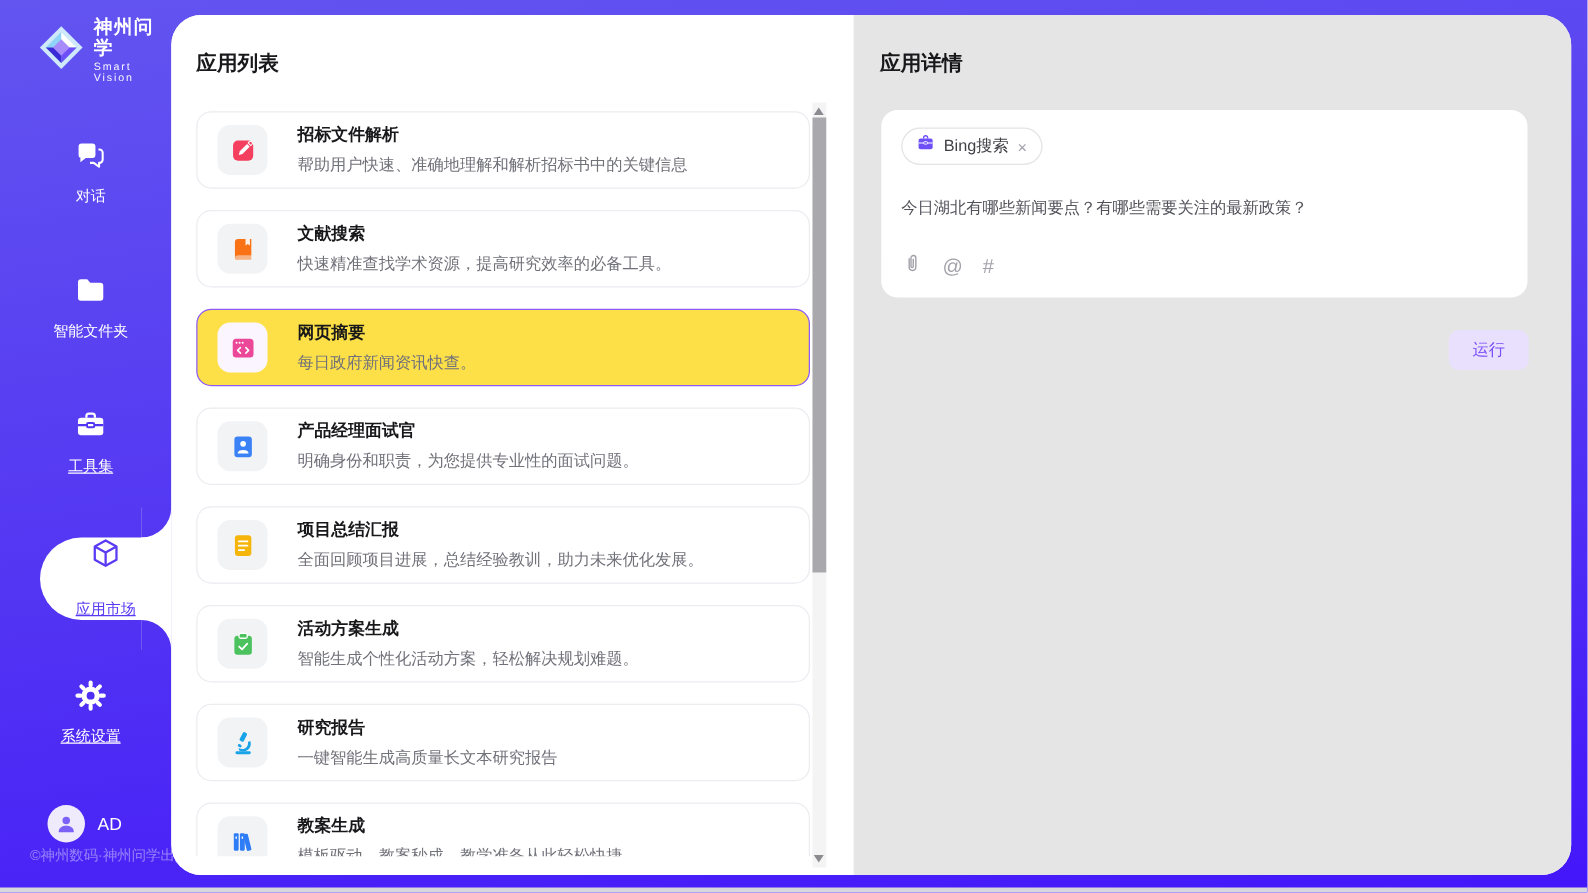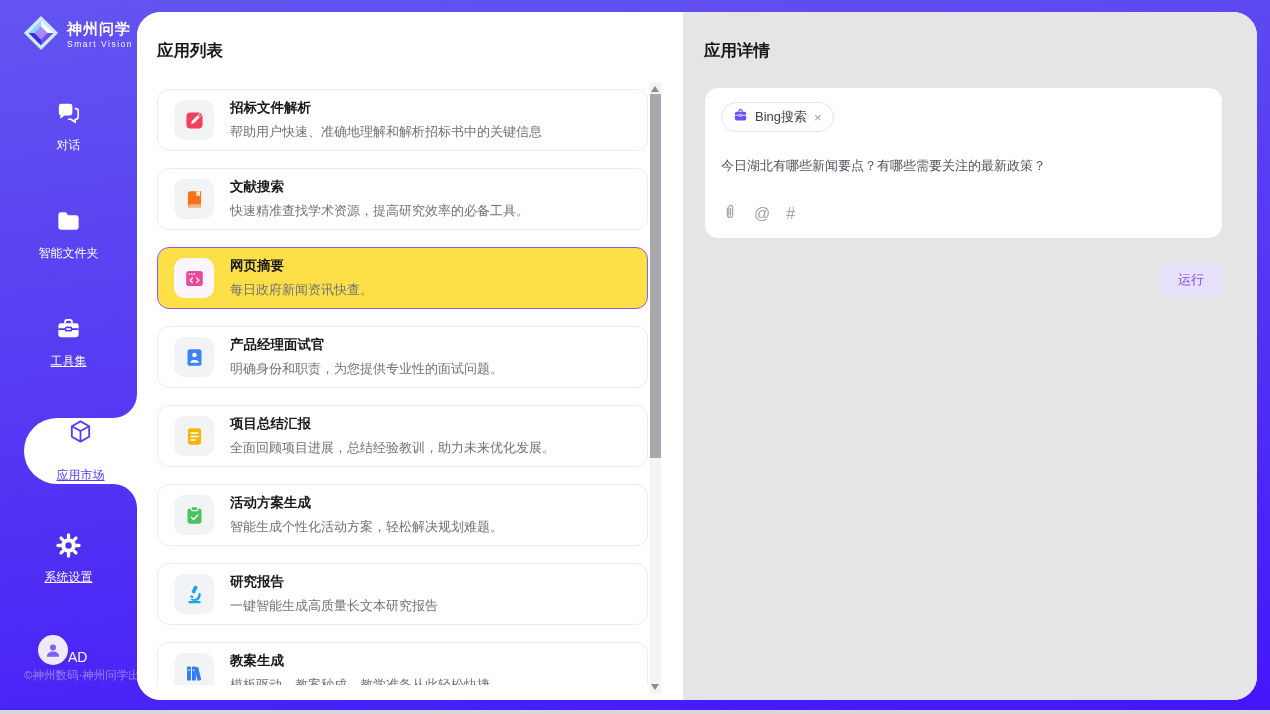--- a/index.html
+++ b/index.html
@@ -8,54 +8,54 @@
   body { position:relative;
     background:linear-gradient(172deg,#6355f0 0%,#5234f3 55%,#4316fa 100%); }
   .bottom-line { position:absolute; left:0; right:0; bottom:0; height:4px;
     background:#d8d8dc; z-index:0; }
 
   
   .frame { position:absolute; top:12px; right:13px; bottom:14px; left:137px;
     background:#fff; border-radius:24px; display:flex; overflow:hidden; z-index:2; }
 
   
-  .sidebar { position:absolute; left:0; top:0; bottom:25px; width:137px; z-index:3; }
+  .sidebar { position:absolute; left:0; top:0; bottom:16px; width:137px; z-index:3;padding-left:8px; }
   .brand { display:flex; align-items:center; gap:7px; padding:14px 0 0 22px; }
   .brand-text { color:#fff; line-height:1.1; }
   .brand-name { font-size:15px; font-weight:bold; letter-spacing:1px; }
   .brand-sub { font-size:8.5px; letter-spacing:1.5px; margin-top:2px; opacity:.95; }
   .nav { margin-top:38px; display:flex; flex-direction:column; }
   .nav-item { position:relative; height:66px; margin-bottom:42px; display:flex;
     flex-direction:column; align-items:center; justify-content:center;
     color:#fff; cursor:pointer; }
   .nav-label { font-size:12px; margin-top:6px; }
   .nav-label.u { text-decoration:underline; }
   .nav-item.active { background:#fff; margin-left:24px; border-radius:33px 0 0 33px;gap:12px; }
   .nav-item.active .nav-label { color:#5a3bf3; }
   .nav-item.active::before, .nav-item.active::after { content:""; position:absolute;
     right:0; width:24px; height:48px; pointer-events:none; }
   .nav-item.active::before { top:-48px; border-bottom-right-radius:24px;
     box-shadow:0 24px 0 0 #fff; }
   .nav-item.active::after { bottom:-48px; border-top-right-radius:24px;
     box-shadow:0 -24px 0 0 #fff; }
   .user-row { position:absolute; left:38px; bottom:24px; display:flex;
-    align-items:flex-end; }
+    align-items:center; gap:10px; }
   .avatar { width:30px; height:30px; border-radius:50%; background:#efeafc;
     display:flex; align-items:center; justify-content:center; }
   .user-name { color:#fff; font-size:14px; }
   .copyright { position:absolute; left:24px; bottom:6px; font-size:11.5px;
     color:rgba(255,255,255,.42); white-space:nowrap; }
 
   
   .list-panel { width:546px; background:#fff; position:relative; flex:none; }
   .panel-title { margin:28px 0 0 20px; font-size:16.5px; font-weight:bold; color:#18181b; }
   .cards-viewport { margin-top:15px; height:608px; overflow:hidden; }
   .cards { padding:12px 0 0 20px; }
   .app-card { width:491px; height:62px; border:1px solid #ececf1; border-radius:12px;
-    background:#fff; display:flex; align-items:center; gap:16px; padding-left:16px;
+    background:#fff; display:flex; align-items:center; gap:24px; padding-left:16px;
     margin-bottom:17px; cursor:pointer; }
   .app-card.selected { background:#fde047; border:1.5px solid #8d5bf8; }
   .app-icon { width:40px; height:40px; border-radius:10px; background:#f2f3f5;
     display:flex; align-items:center; justify-content:center; flex:none; }
   .app-card.selected .app-icon { background:#faf5ff; }
   .app-name { font-size:13.5px; font-weight:bold; color:#18181b; margin-bottom:6px; }
   .app-desc { font-size:13px; color:#71717a; }
 
   
   .scrollbar { position:absolute; top:70px; right:22px; width:11px; height:612px;

